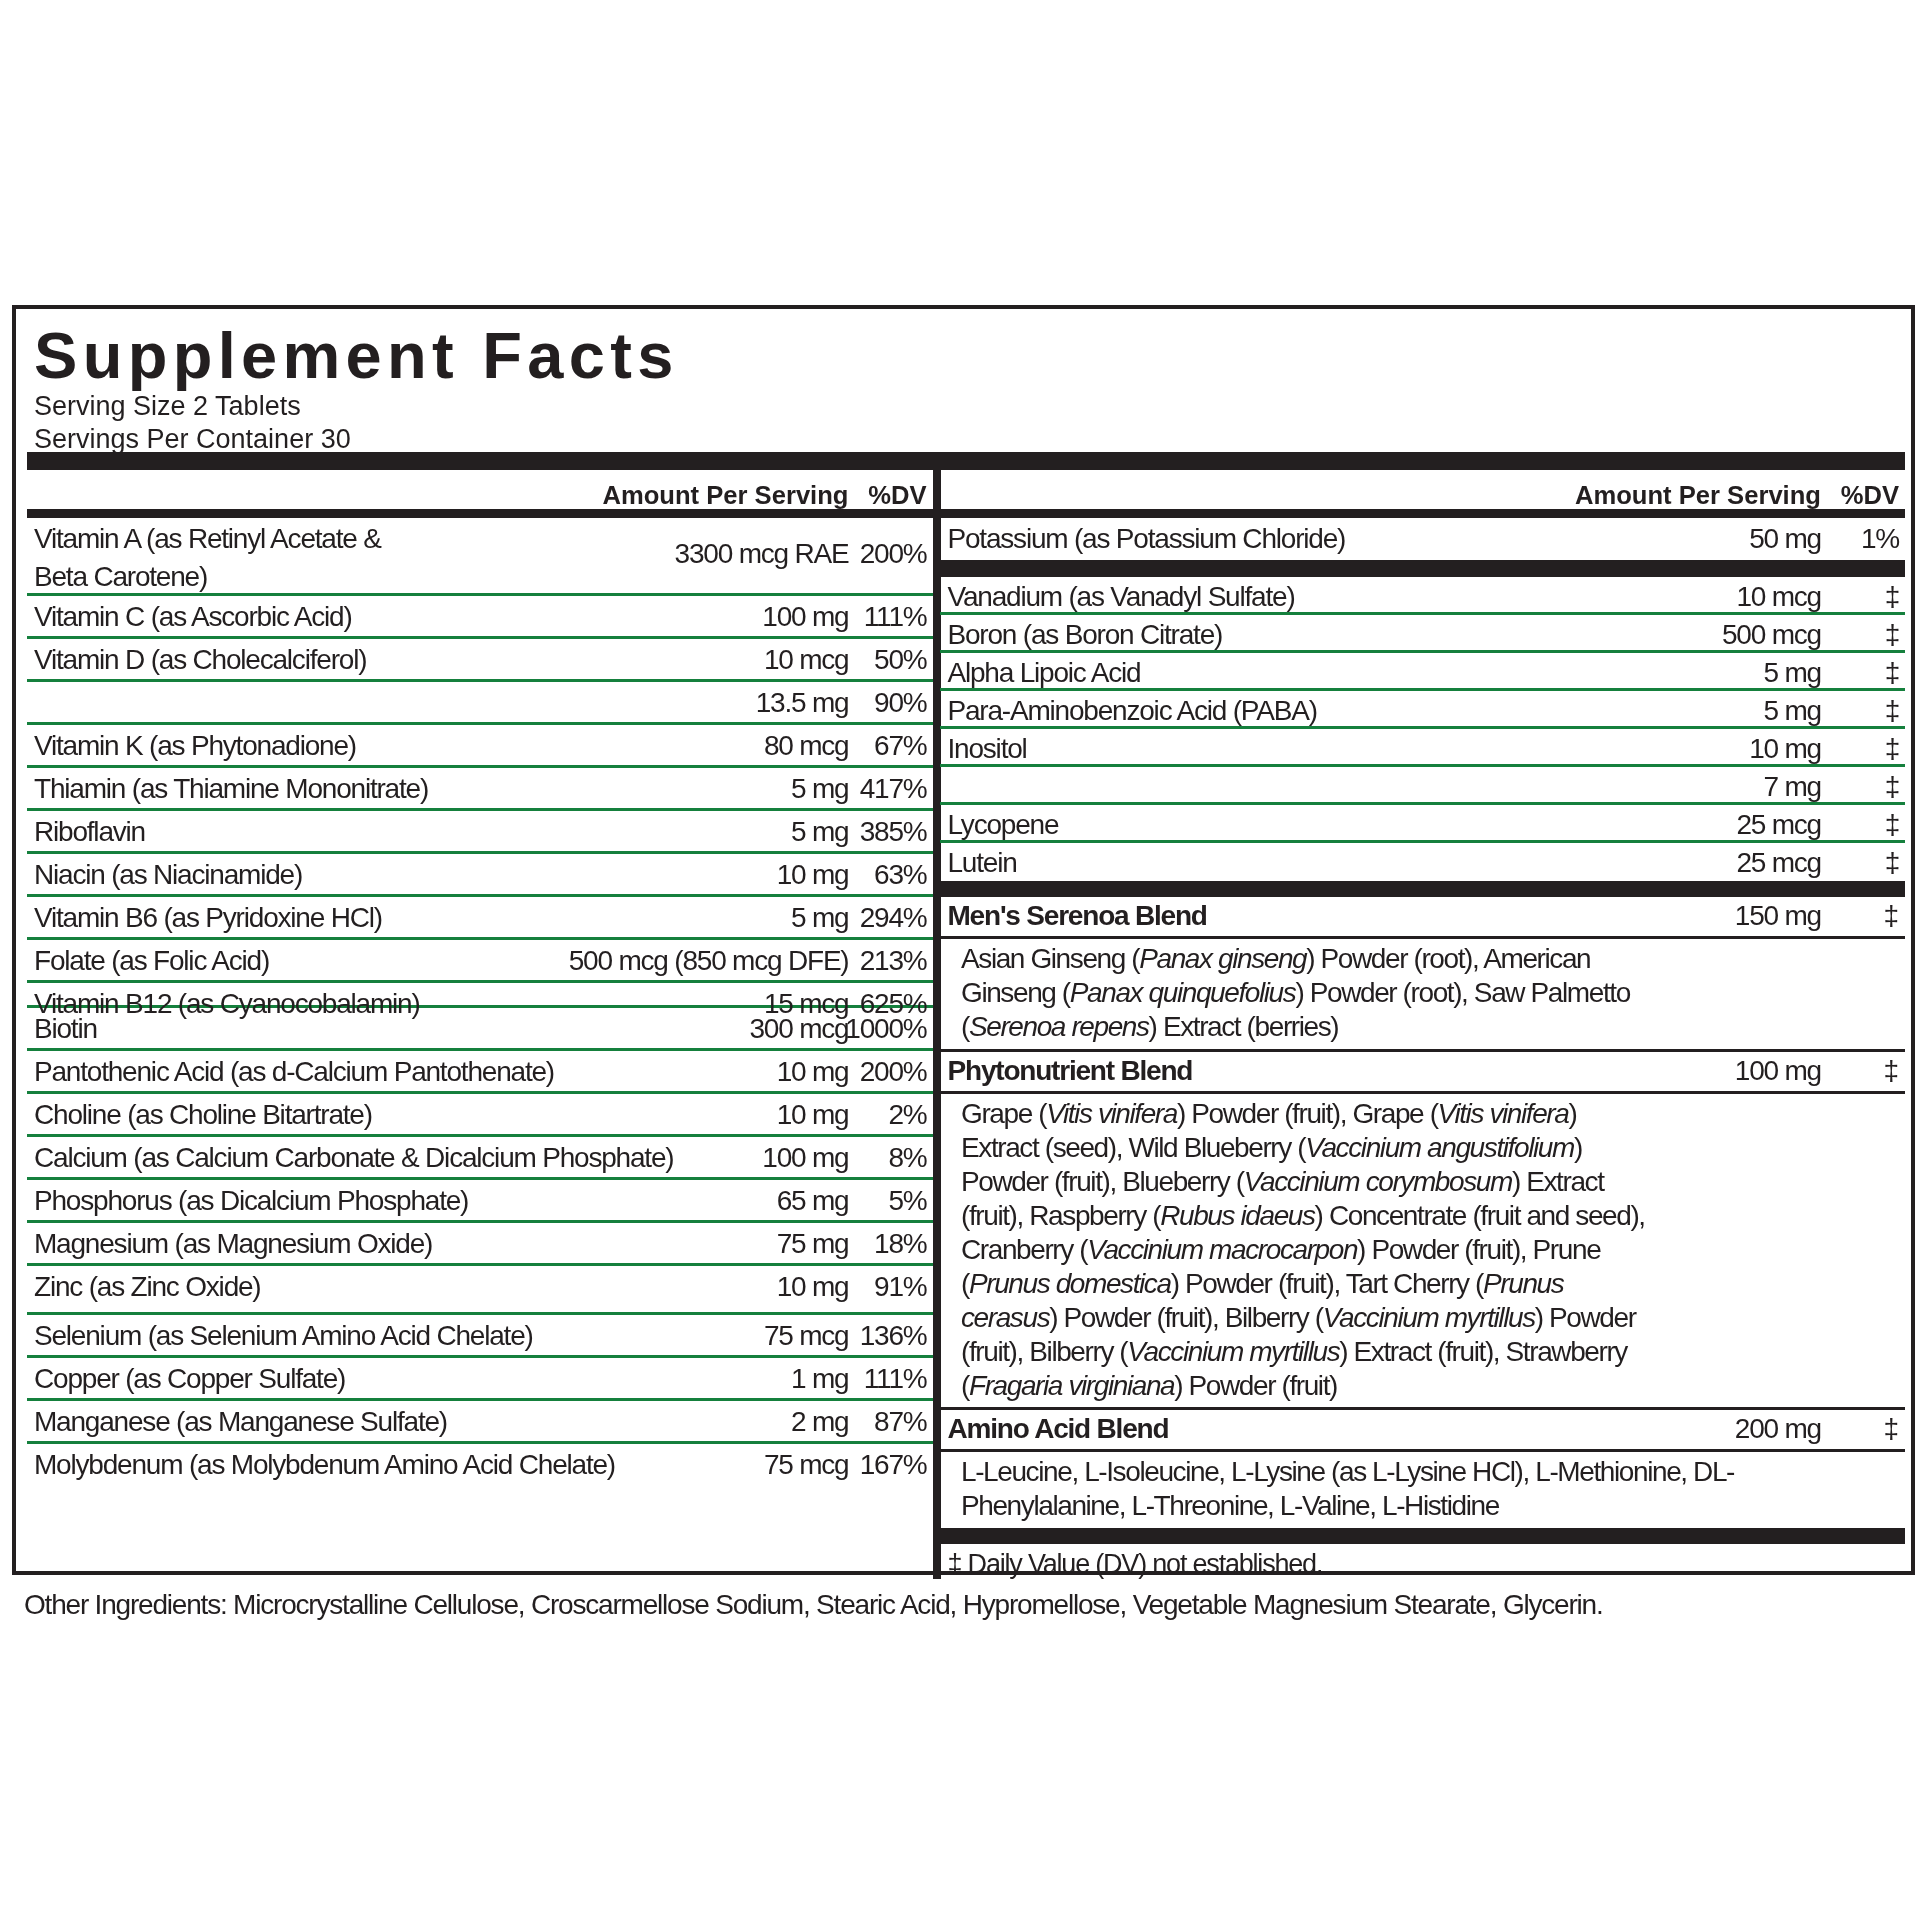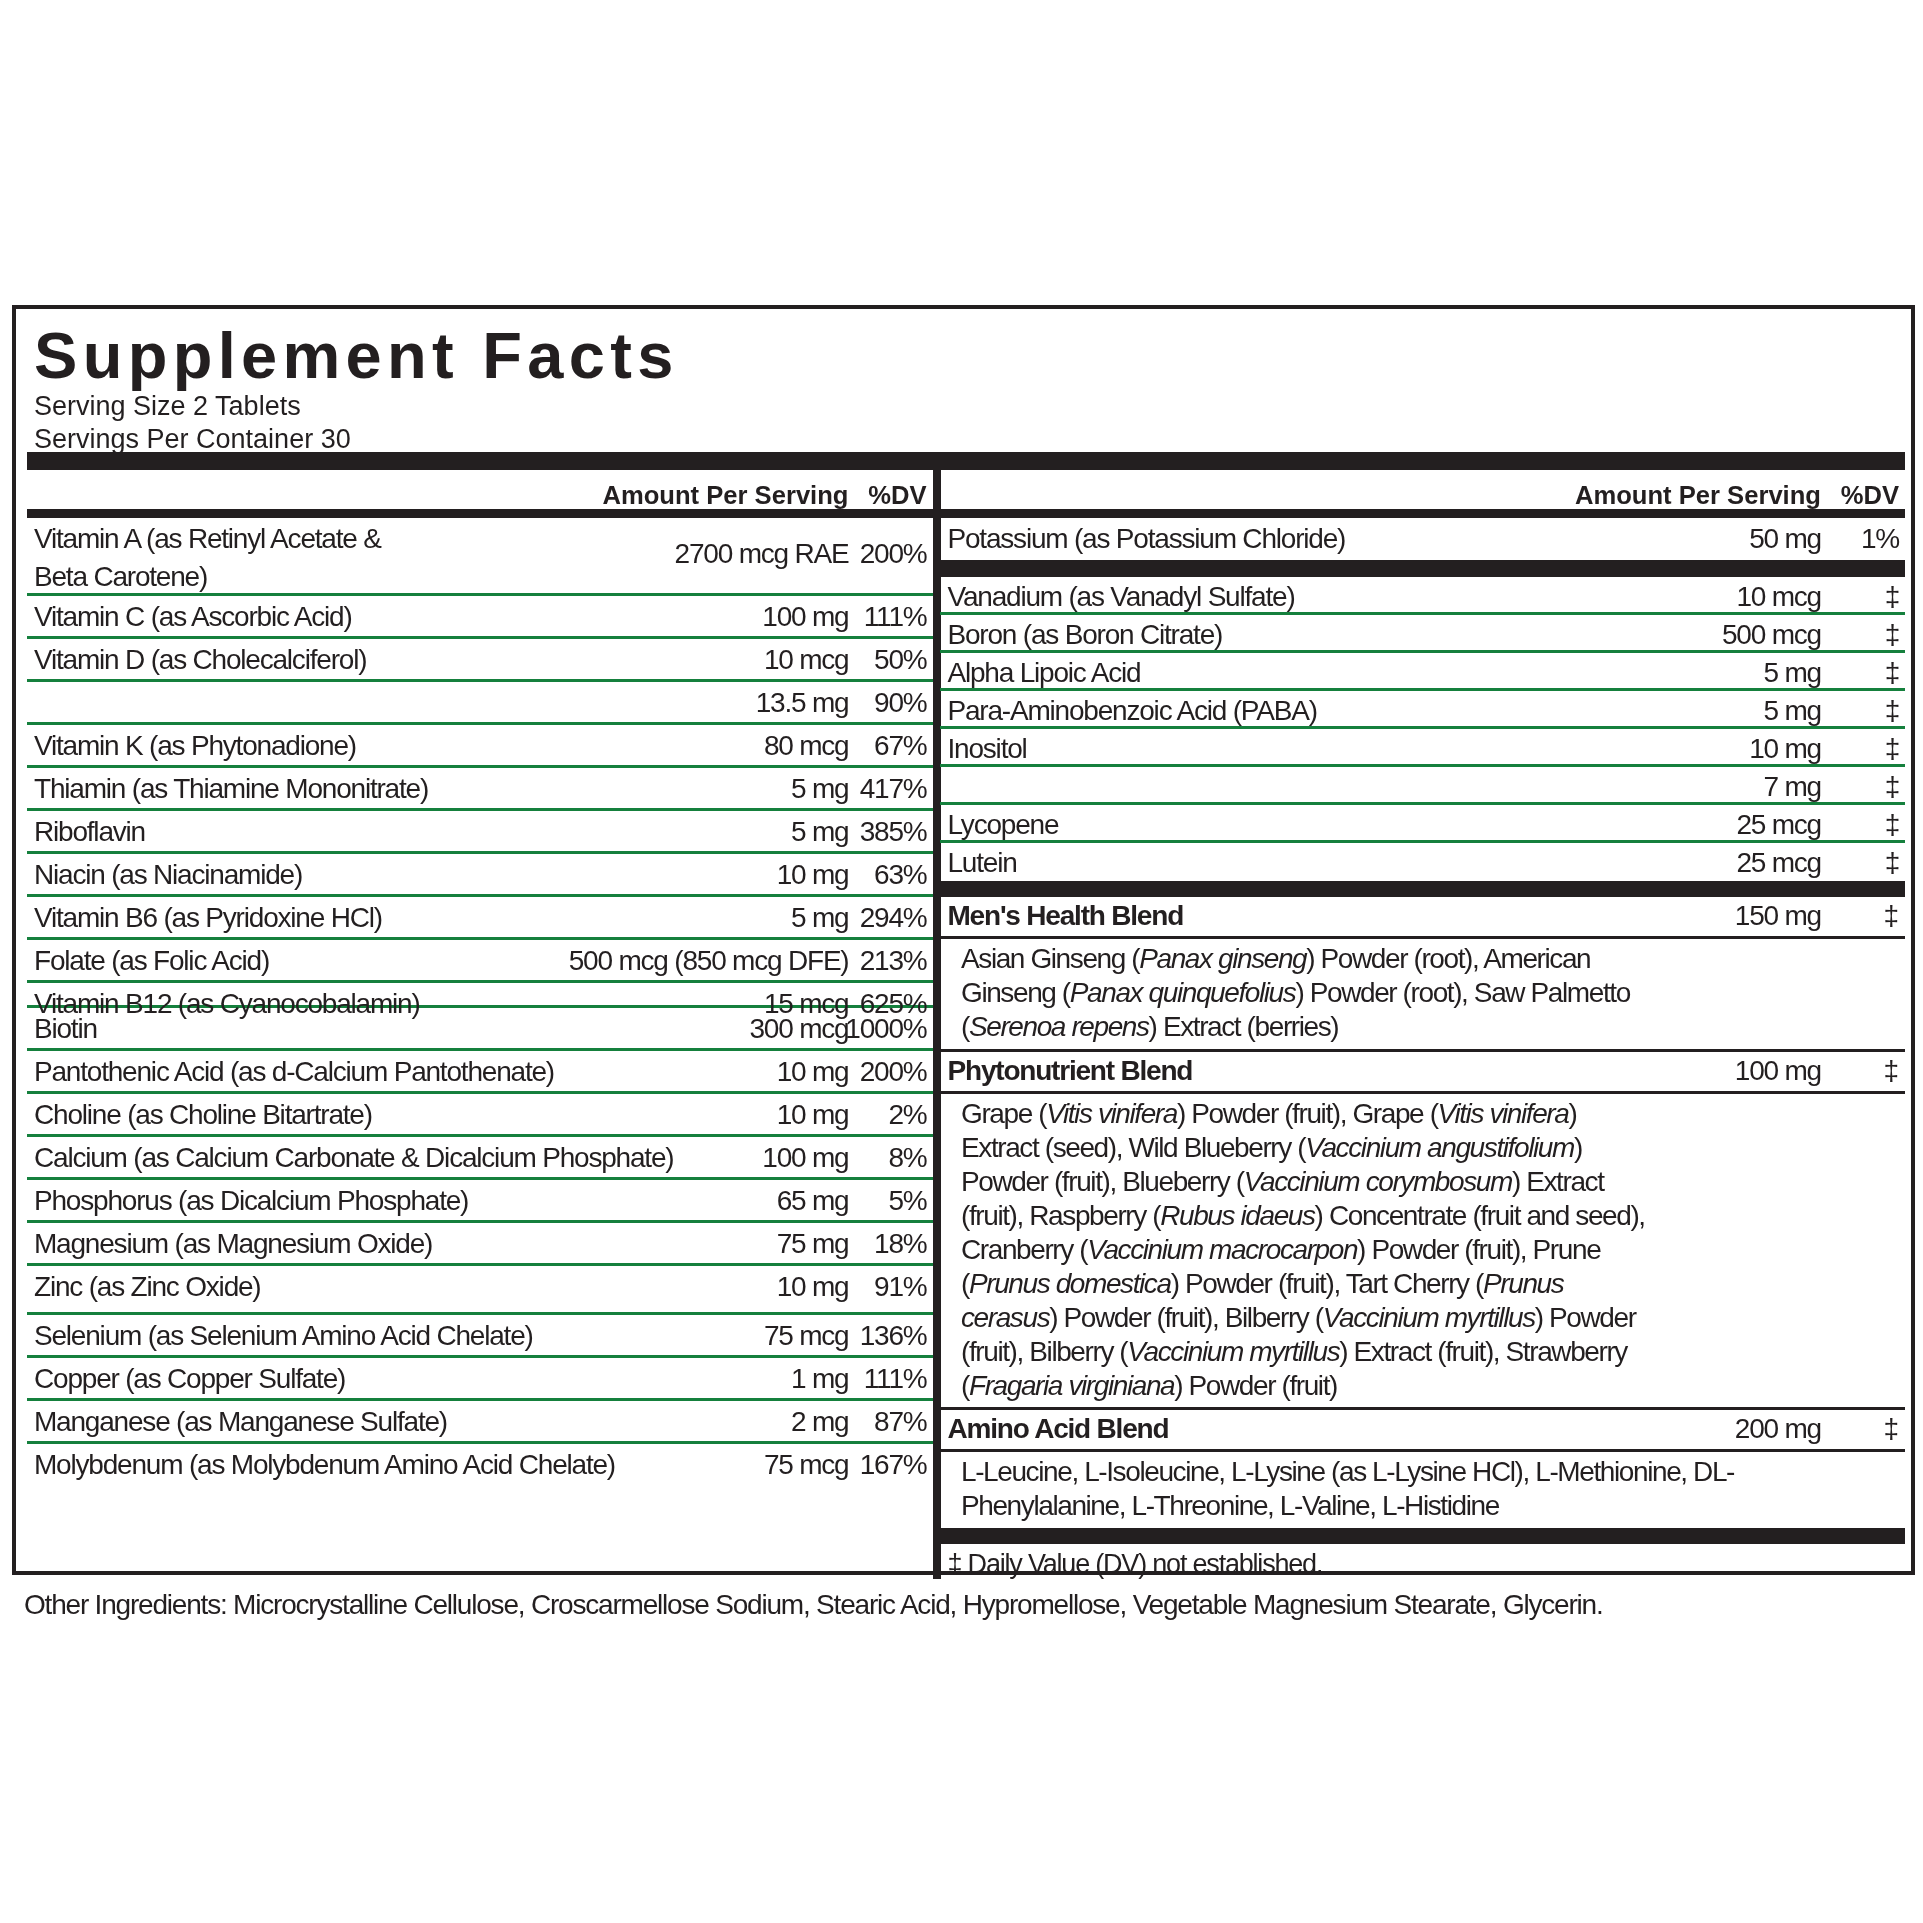--- a/index.html
+++ b/index.html
@@ -71,21 +71,21 @@
       <span class="h-amt">Amount Per Serving</span>
       <span class="h-dv">%DV</span>
     </div>
     <div class="bar"></div>
     <div id="left-rows">
         <div class="row two-line" style="height: 78px;">
           <span class="name">
             <div>Vitamin A (as Retinyl Acetate &amp;</div>
             <div>Beta Carotene)</div>
           </span>
-          <span class="amt">2700 mcg RAE</span>
+          <span class="amt">3300 mcg RAE</span>
           <span class="dv">200%</span>
         </div>
         <div class="row" style="height: 43px;">
           <span class="name">Vitamin C (as Ascorbic Acid)</span>
           <span class="amt">100 mg</span>
           <span class="dv">111%</span>
         </div>
         <div class="row" style="height: 43px;">
           <span class="name">Vitamin D (as Cholecalciferol)</span>
           <span class="amt">10 mcg</span>
@@ -237,21 +237,21 @@
         </div>
         <div class="row last" style="height: 38px;">
           <span class="name">Lutein</span>
           <span class="amt">25 mcg</span>
           <span class="dv">‡</span>
         </div>
       </div>
     <div class="bar thick"></div>
     <div id="blends">
         <div class="blend-head">
-          <span class="bname">Men's Health Blend</span>
+          <span class="bname">Men's Serenoa Blend</span>
           <span class="amt">150 mg</span>
           <span class="dv">‡</span>
         </div>
         <div class="blend-body">
           <div style="width: 669px;"><span class="seg">Asian Ginseng (</span><span class="seg it">Panax ginseng</span><span class="seg">) Powder (root), American Ginseng (</span><span class="seg it">Panax quinquefolius</span><span class="seg">) Powder (root), Saw Palmetto (</span><span class="seg it">Serenoa repens</span><span class="seg">) Extract (berries)</span></div>
         </div>
         <div class="blend-head">
           <span class="bname">Phytonutrient Blend</span>
           <span class="amt">100 mg</span>
           <span class="dv">‡</span>

